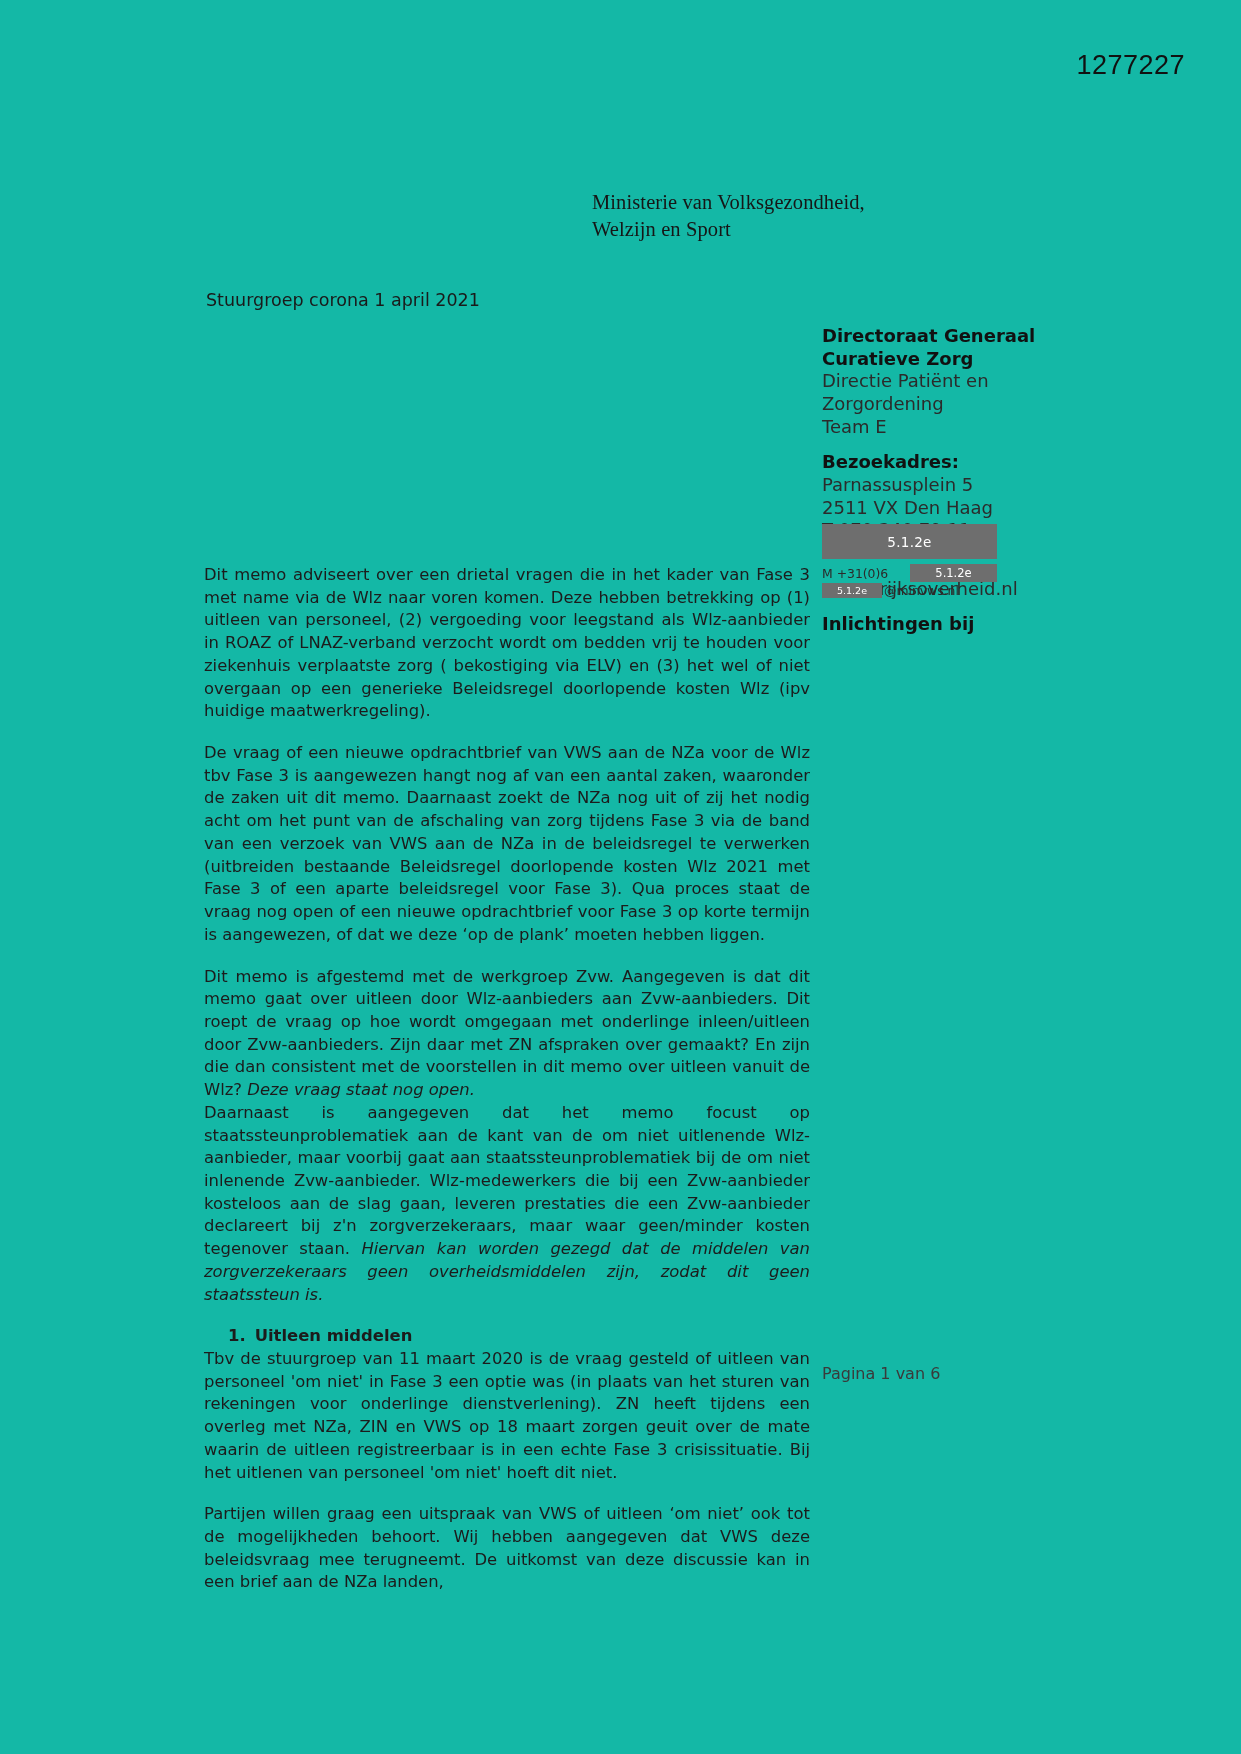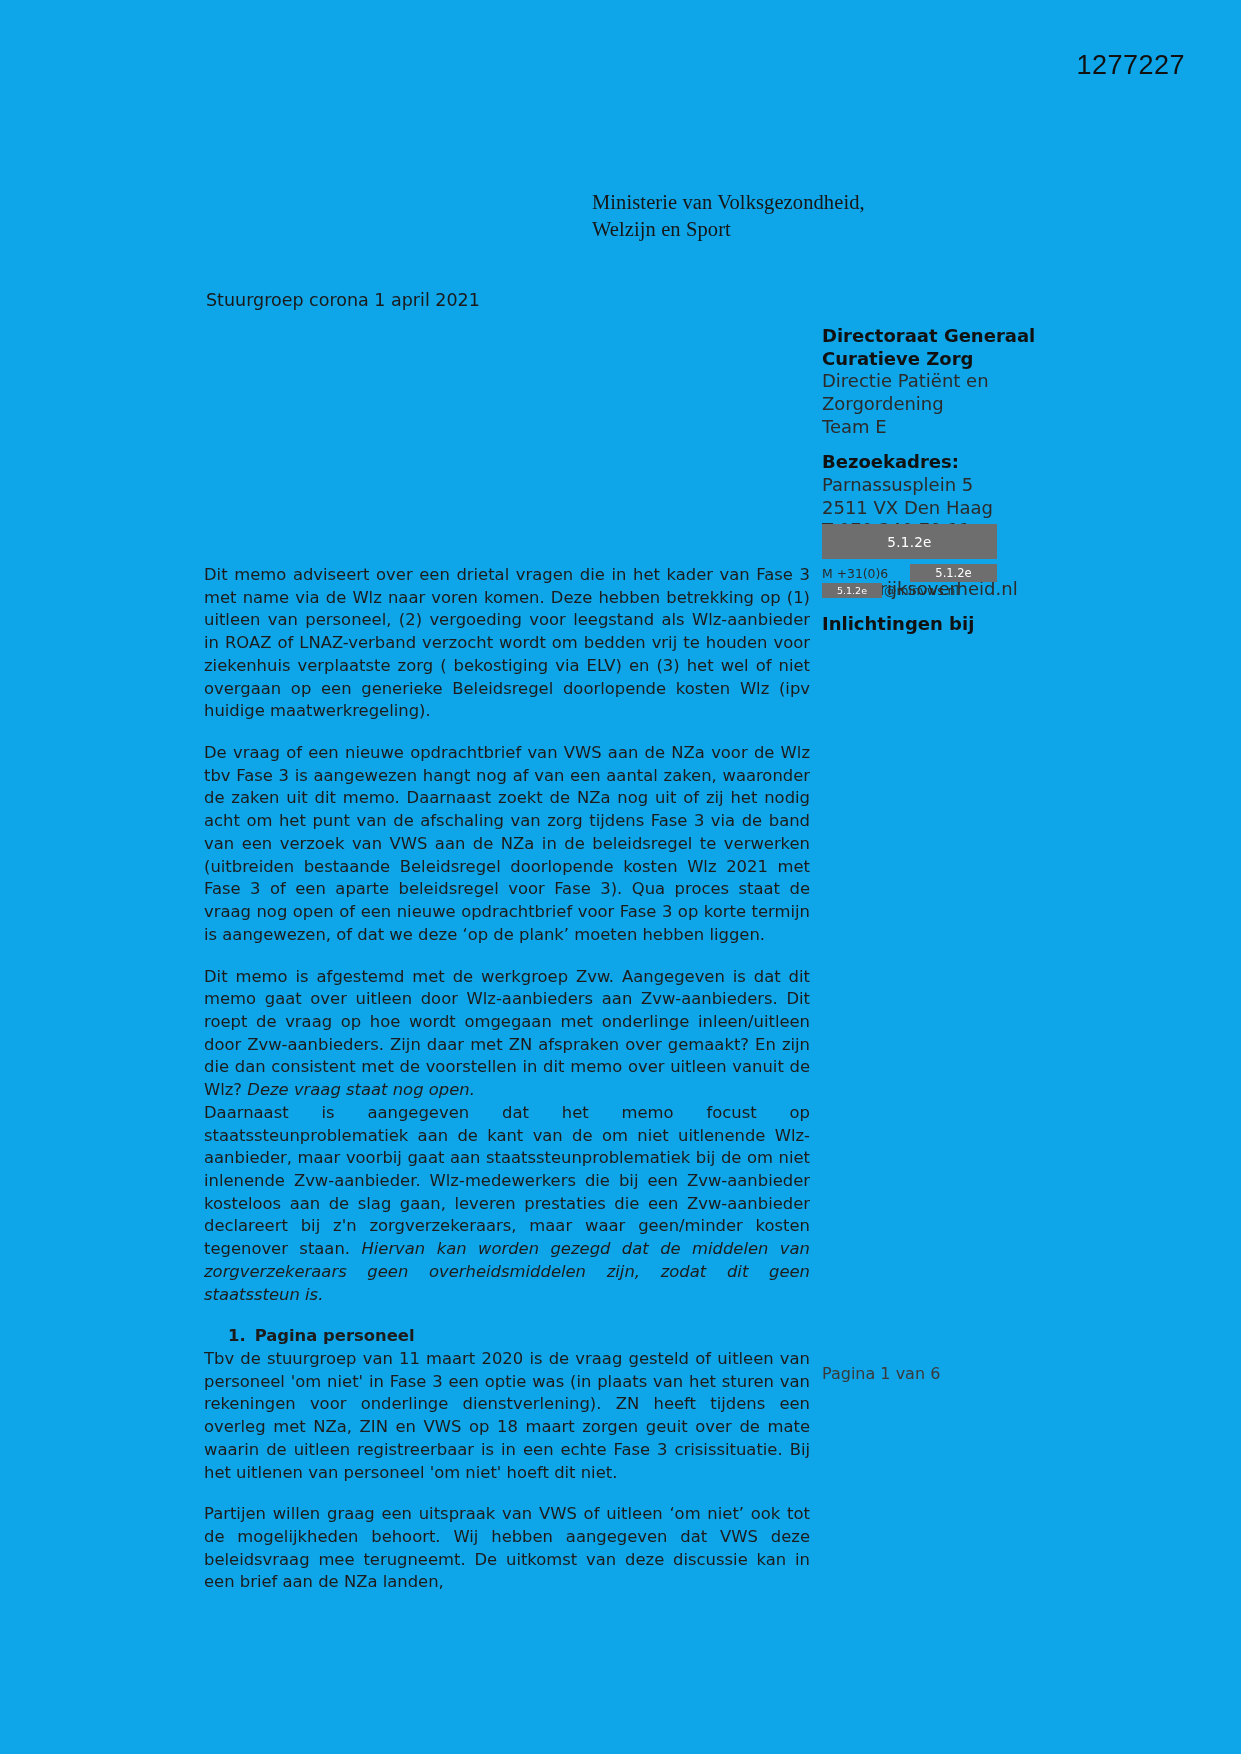--- a/index.html
+++ b/index.html
@@ -8,21 +8,21 @@
     background: #ffffff;
   }
   body {
     font-family: "DejaVu Sans", sans-serif;
     color: #1a1a1a;
   }
   .page {
     position: relative;
     width: 1241px;
     height: 1754px;
-    background: #0ea5e9;
+    background: #14b8a6;
     overflow: hidden;
   }
 
   
   .doc-number {
     position: absolute;
     top: 50px;
     right: 56px;
     font-family: "Liberation Sans", sans-serif;
     font-size: 27px;
@@ -260,20 +260,20 @@
     <span class="redact-email-user">5.1.2e</span>
     <span class="email-domain">@minvws.nl</span>
   </div>
 
 
   <div class="body-col">
     <p>Dit memo adviseert over een drietal vragen die in het kader van Fase 3 met name via de Wlz naar voren komen. Deze hebben betrekking op (1) uitleen van personeel, (2) vergoeding voor leegstand als Wlz-aanbieder in ROAZ of LNAZ-verband verzocht wordt om bedden vrij te houden voor ziekenhuis verplaatste zorg ( bekostiging via ELV) en (3) het wel of niet overgaan op een generieke Beleidsregel doorlopende kosten Wlz (ipv huidige maatwerkregeling).</p>
     <p>De vraag of een nieuwe opdrachtbrief van VWS aan de NZa voor de Wlz tbv Fase 3 is aangewezen hangt nog af van een aantal zaken, waaronder de zaken uit dit memo. Daarnaast zoekt de NZa nog uit of zij het nodig acht om het punt van de afschaling van zorg tijdens Fase 3 via de band van een verzoek van VWS aan de NZa in de beleidsregel te verwerken (uitbreiden bestaande Beleidsregel doorlopende kosten Wlz 2021 met Fase 3 of een aparte beleidsregel voor Fase 3). Qua proces staat de vraag nog open of een nieuwe opdrachtbrief voor Fase 3 op korte termijn is aangewezen, of dat we deze ‘op de plank’ moeten hebben liggen.</p>
     <p class="tight"><span>Dit memo is afgestemd met de werkgroep Zvw. Aangegeven is dat dit memo gaat over uitleen door Wlz-aanbieders aan Zvw-aanbieders. Dit roept de vraag op hoe wordt omgegaan met onderlinge inleen/uitleen door Zvw-aanbieders. Zijn daar met ZN afspraken over gemaakt? En zijn die dan consistent met de voorstellen in dit memo over uitleen vanuit de Wlz? </span><i>Deze vraag staat nog open.</i></p>
     <p><span>Daarnaast is aangegeven dat het memo focust op staatssteunproblematiek aan de kant van de om niet uitlenende Wlz-aanbieder, maar voorbij gaat aan staatssteunproblematiek bij de om niet inlenende Zvw-aanbieder. Wlz-medewerkers die bij een Zvw-aanbieder kosteloos aan de slag gaan, leveren prestaties die een Zvw-aanbieder declareert bij z'n zorgverzekeraars, maar waar geen/minder kosten tegenover staan. </span><i>Hiervan kan worden gezegd dat de middelen van zorgverzekeraars geen overheidsmiddelen zijn, zodat dit geen staatssteun is.</i></p>
-    <p class="section-heading tight"><span class="num">1.</span><span>Pagina personeel</span></p>
+    <p class="section-heading tight"><span class="num">1.</span><span>Uitleen middelen</span></p>
     <p>Tbv de stuurgroep van 11 maart 2020 is de vraag gesteld of uitleen van personeel 'om niet' in Fase 3 een optie was (in plaats van het sturen van rekeningen voor onderlinge dienstverlening). ZN heeft tijdens een overleg met NZa, ZIN en VWS op 18 maart zorgen geuit over de mate waarin de uitleen registreerbaar is in een echte Fase 3 crisissituatie. Bij het uitlenen van personeel 'om niet' hoeft dit niet.</p>
     <p>Partijen willen graag een uitspraak van VWS of uitleen ‘om niet’ ook tot de mogelijkheden behoort. Wij hebben aangegeven dat VWS deze beleidsvraag mee terugneemt. De uitkomst van deze discussie kan in een brief aan de NZa landen,</p>
   </div>
 
   <div class="footer">Pagina 1 van 6</div>
 
 </div>
 
 </body></html>

